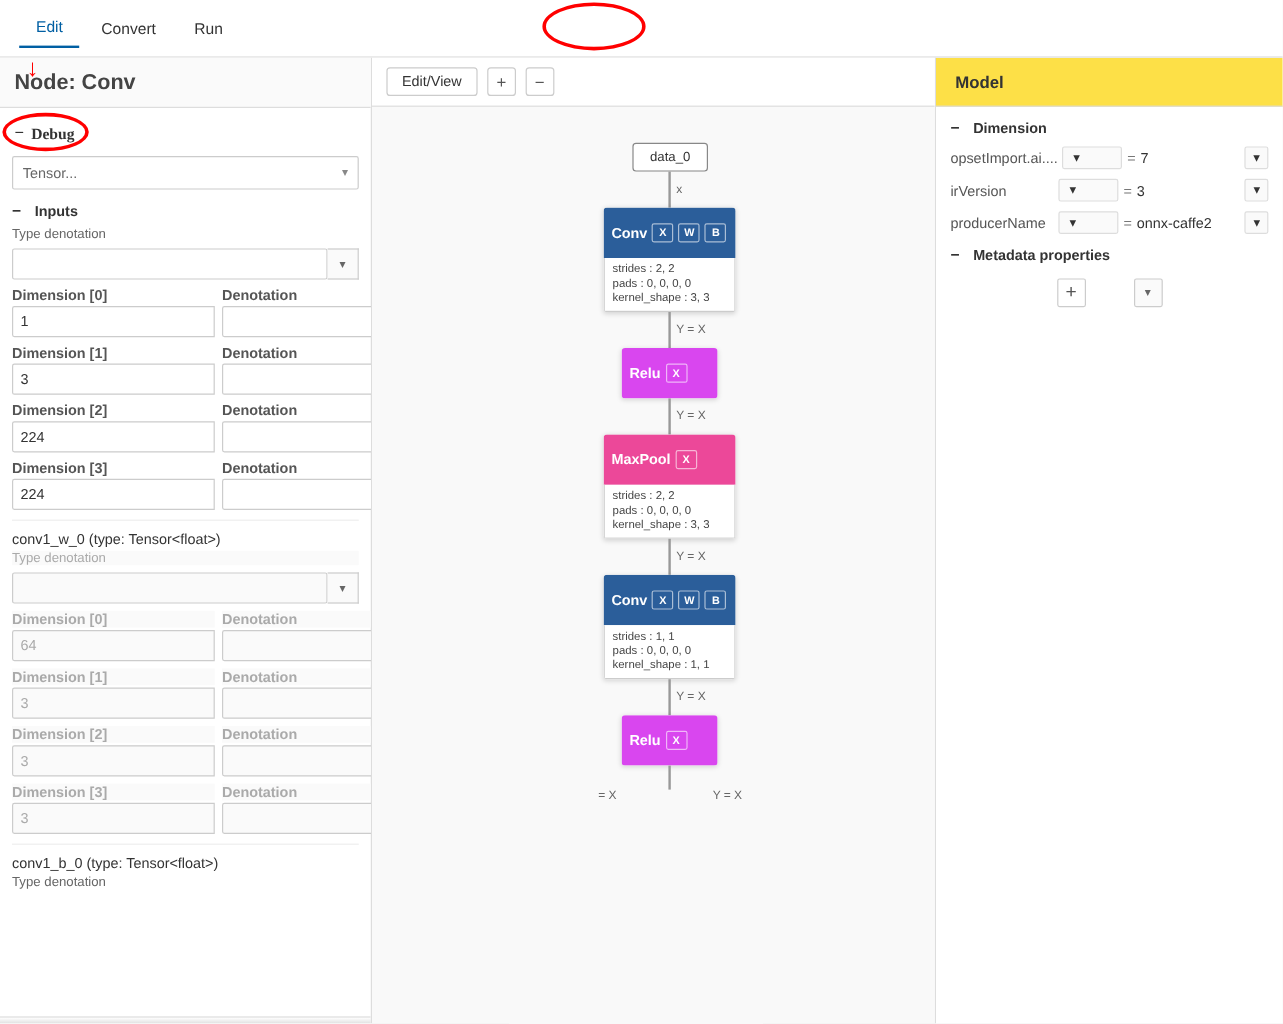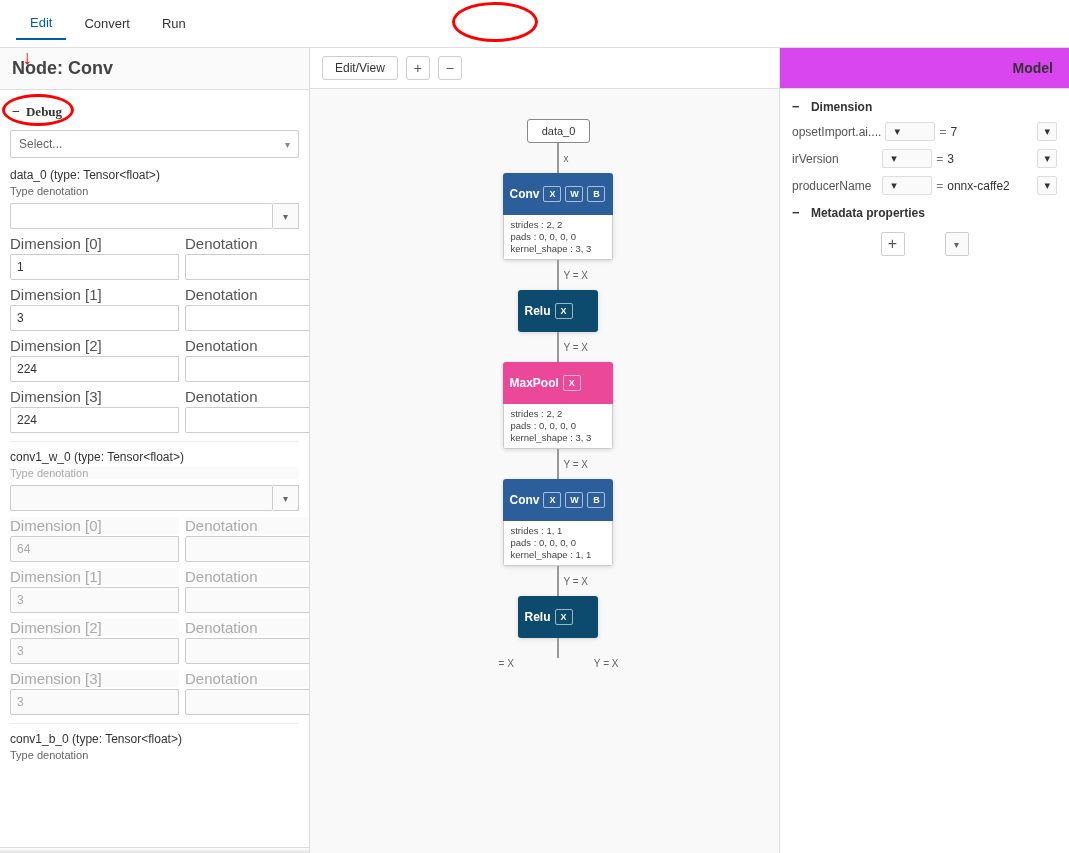--- a/index.html
+++ b/index.html
@@ -77,21 +77,21 @@
     }
     .type-chevron {
       width: 26px; height: 26px; border: 1px solid #ccc; border-left: none;
       background: #fafafa; display: flex; align-items: center; justify-content: center;
       cursor: pointer; font-size: 10px; color: #666;
     }
 
     .dim-row {
       display: grid; grid-template-columns: 1fr 1fr; gap: 6px; margin-bottom: 6px;
     }
-    .dim-label { font-size: 15px; color: #555; margin-bottom: 2px; }
+    .dim-label { font-size: 12px; color: #555; margin-bottom: 2px; font-weight: bold; }
     .dim-input-wrap { display: flex; }
     .dim-input {
       flex: 1; height: 26px; border: 1px solid #ccc; border-radius: 2px 0 0 2px;
       padding: 0 6px; font-size: 12px; background: #fff; color: #333;
     }
 
     .grayed { color: #aaa; background: #fafafa; }
 
     .divider { border: none; border-top: 1px solid #eee; margin: 8px 0; }
 
@@ -145,36 +145,36 @@
       border-radius: 2px; font-size: 9px; color: #fff; background: transparent;
       display: flex; align-items: center; justify-content: center; cursor: pointer;
     }
     .node-body {
       background: #fff; padding: 4px 6px; font-size: 9.5px; color: #444;
       border: 1px solid #ccc; border-top: none;
     }
     .node-body div { margin-bottom: 1px; }
 
     .conv-color { background: #2b5e9a; }
-    .relu-color { background: #0c4a6e; }
+    .relu-color { background: #d946ef; }
     .maxpool-color { background: #ec4899; }
 
     .data-node {
       border: 1px solid #888; border-radius: 3px; padding: 5px 14px;
       background: #fff; font-size: 11px; color: #333;
     }
 
     
     .right-panel {
       width: 290px; background: #fff; border-left: 1px solid #ddd;
       display: flex; flex-direction: column; overflow: hidden;
     }
     .right-panel-header {
       padding: 12px 16px; font-size: 14px; font-weight: 600;
-      border-bottom: 1px solid #ddd; background: #d946ef; text-align: right;
+      border-bottom: 1px solid #ddd; background: #fde047; text-align: left;
     }
     .right-panel-body { flex: 1; overflow-y: auto; padding: 10px 12px; }
 
     .props-section-header {
       display: flex; align-items: center; gap: 4px; font-size: 12px;
       font-weight: 600; margin-bottom: 8px; cursor: pointer;
     }
     .props-section-header::before { content: '−'; font-size: 13px; }
 
     .prop-row {
@@ -252,29 +252,31 @@
       
       <div style="position:relative; display:inline-block;font-family:Liberation Serif, serif;">
         <div class="debug-section" style="padding-left: 2px; font-size:13px; font-weight:600;">Debug</div>
         
         <div class="red-circle" style="position:absolute; top:-4px; left:-8px; width:72px; height:32px; z-index:10;"></div>
       </div>
 
       
       <div class="select-row">
         <div class="select-box">
-          <span>Select...</span>
+          <span>Tensor...</span>
           <span class="chevron">▾</span>
         </div>
       </div>
 
       
-
-      
-      <div class="field-label">data_0 (type: Tensor&lt;float&gt;)</div>
+      <div class="section-header">
+        &nbsp;<span>Inputs</span>
+      </div>
+
+      
       <div class="sub-label">Type denotation</div>
       <div class="type-denotation-row">
         <input class="type-denotation-input" type="text" value="" style="">
         <div class="type-chevron">▾</div>
       </div>
 
       
       <div class="dim-row">
         <div>
           <div class="dim-label">Dimension [0]</div>

